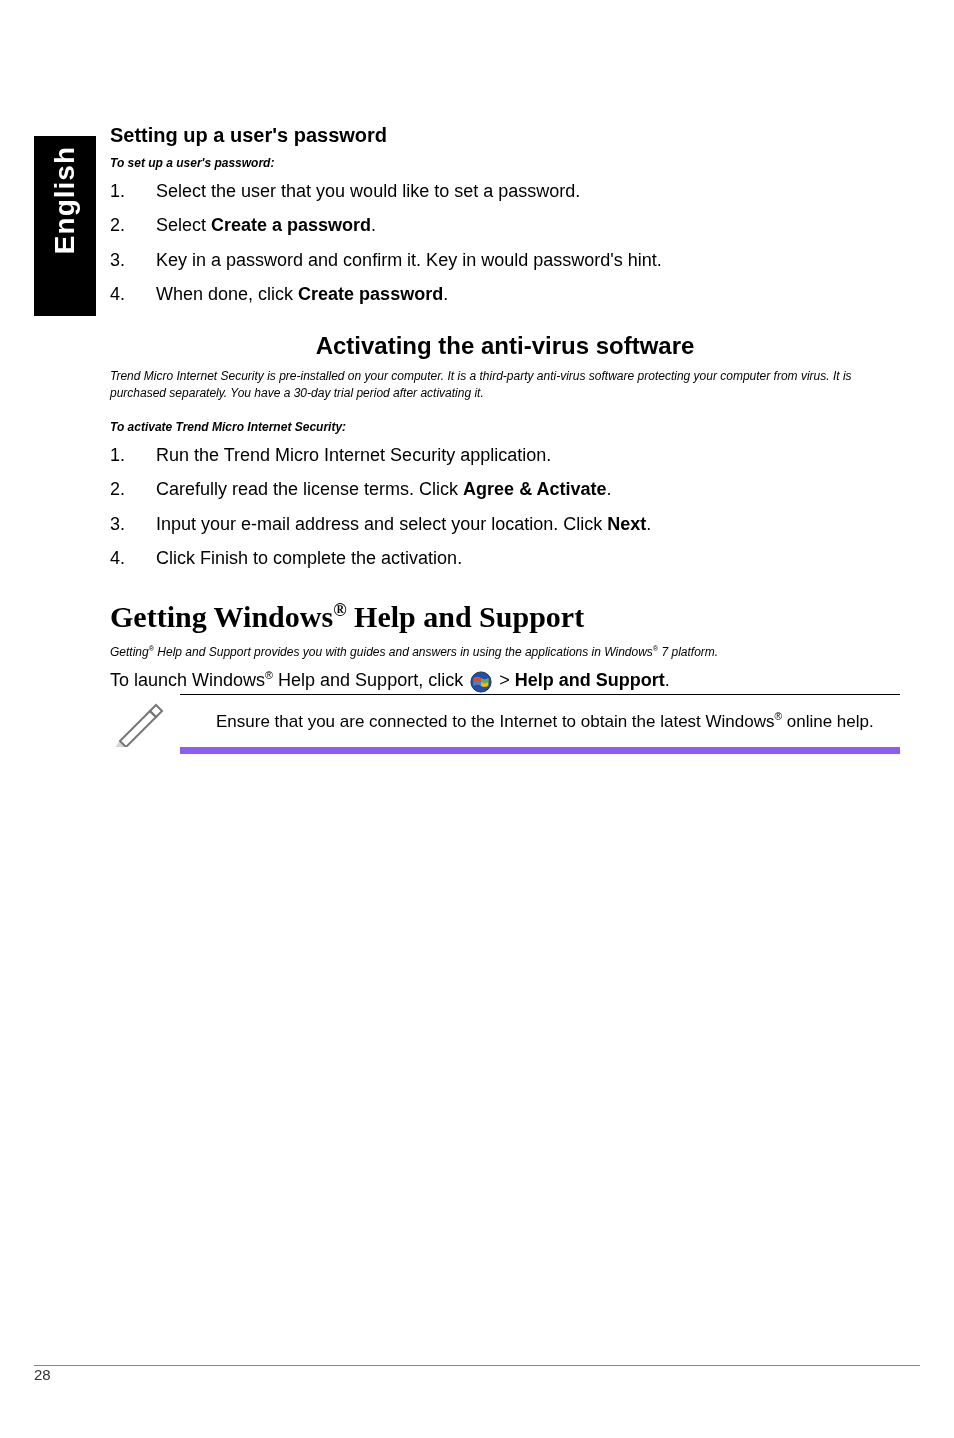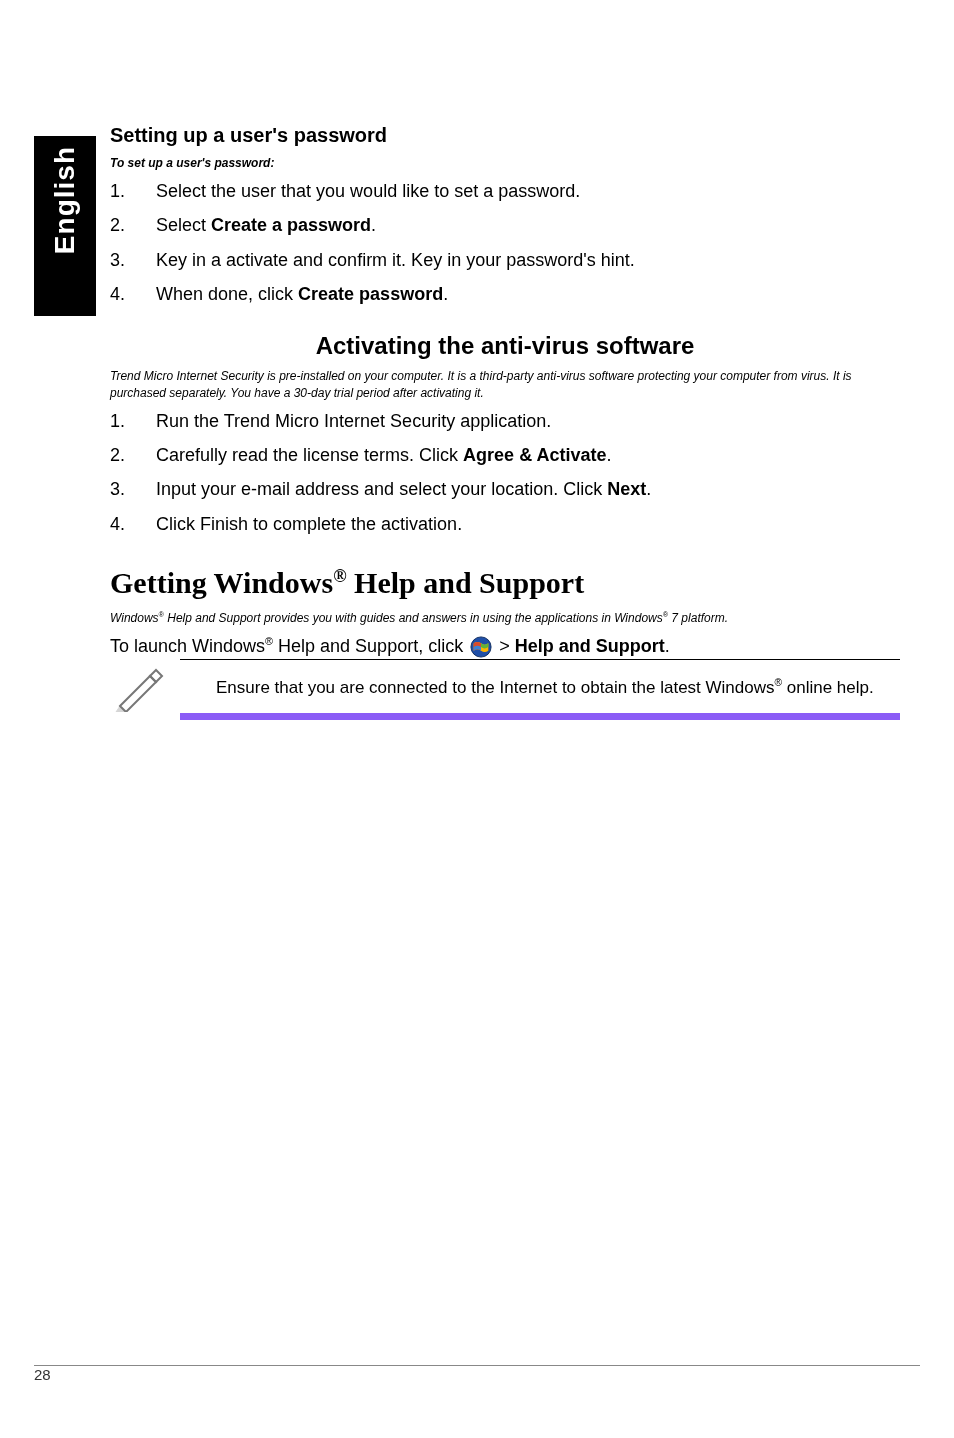--- a/index.html
+++ b/index.html
@@ -94,31 +94,32 @@
       <li>
         <span class="num">1.</span>
         <span class="txt"><span>Select the user that you would like to set a password.</span></span>
       </li>
       <li>
         <span class="num">2.</span>
         <span class="txt"><span>Select </span><span class="inline-bold">Create a password</span><span>.</span></span>
       </li>
       <li>
         <span class="num">3.</span>
-        <span class="txt"><span>Key in a activate and confirm it. Key in your password's hint.</span></span>
+        <span class="txt"><span>Key in a password and confirm it. Key in would password's hint.</span></span>
       </li>
       <li>
         <span class="num">4.</span>
         <span class="txt"><span>When done, click </span><span class="inline-bold">Create password</span><span>.</span></span>
       </li>
     </ol>
 
     
     <div class="h3">Activating the anti-virus software</div>
     <div class="para">Trend Micro Internet Security is pre-installed on your computer. It is a third-party anti-virus software protecting your computer from virus. It is purchased separately. You have a 30-day trial period after activating it.</div>
+    <div class="para bold" style="margin-top:18px;">To activate Trend Micro Internet Security:</div>
     <ol class="steps">
       <li>
         <span class="num">1.</span>
         <span class="txt"><span>Run the Trend Micro Internet Security application.</span></span>
       </li>
       <li>
         <span class="num">2.</span>
         <span class="txt"><span>Carefully read the license terms. Click </span><span class="inline-bold">Agree &amp; Activate</span><span>.</span></span>
       </li>
       <li>
@@ -129,21 +130,21 @@
         <span class="num">4.</span>
         <span class="txt"><span>Click Finish to complete the activation.</span></span>
       </li>
     </ol>
 
     
     <div class="h2">
       <span>Getting Windows</span><span class="sup">®</span><span> Help and Support</span>
     </div>
     <div class="para">
-      <span>Windows</span><span class="sup">®</span><span> Help and Support provides you with guides and answers in using the applications in Windows</span><span class="sup">®</span><span> 7 platform.</span>
+      <span>Getting</span><span class="sup">®</span><span> Help and Support provides you with guides and answers in using the applications in Windows</span><span class="sup">®</span><span> 7 platform.</span>
     </div>
 
     <div class="launch-line">
       <span>To launch Windows</span><span class="sup">®</span><span> Help and Support, click </span><svg class="win-icon" viewBox="0 0 24 24">
           <circle cx="12" cy="12" r="11" fill="#1f4fa8" stroke="#0d2a5c"></circle>
           <path d="M4 8 Q8 5 12 8 Q16 11 20 8 L20 16 Q16 19 12 16 Q8 13 4 16 Z" fill="#ffb400"></path>
           <path d="M4 8 Q8 5 12 8 L12 16 Q8 13 4 16 Z" fill="#d94b2b"></path>
           <path d="M12 8 Q16 11 20 8 L20 12 Q16 15 12 12 Z" fill="#5fb33a"></path>
           <path d="M4 12 Q8 9 12 12 L12 16 Q8 13 4 16 Z" fill="#3a82d6"></path>
         </svg><span> &gt; </span><span class="inline-bold">Help and Support</span><span>.</span>

